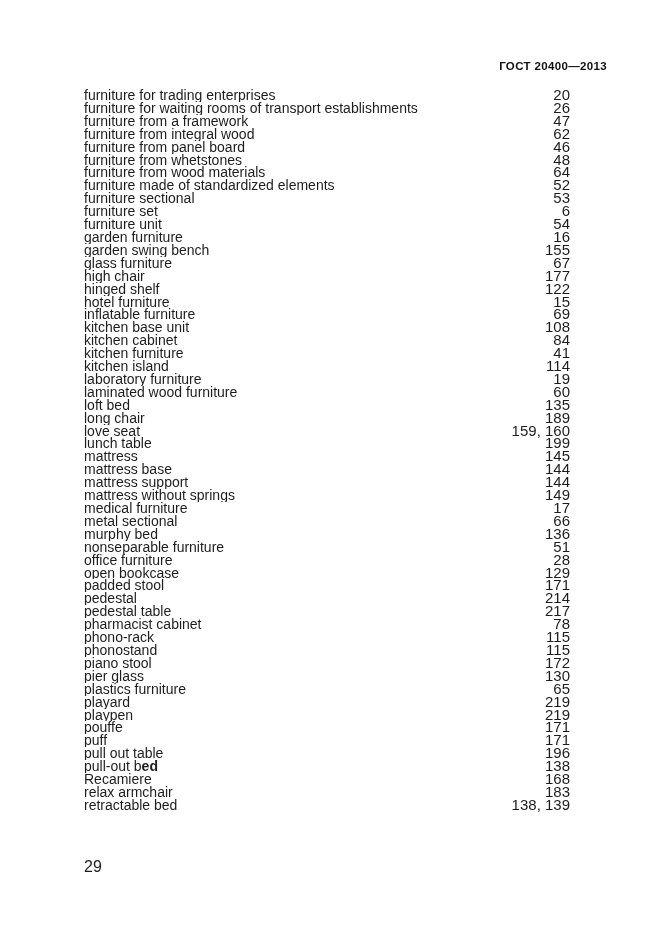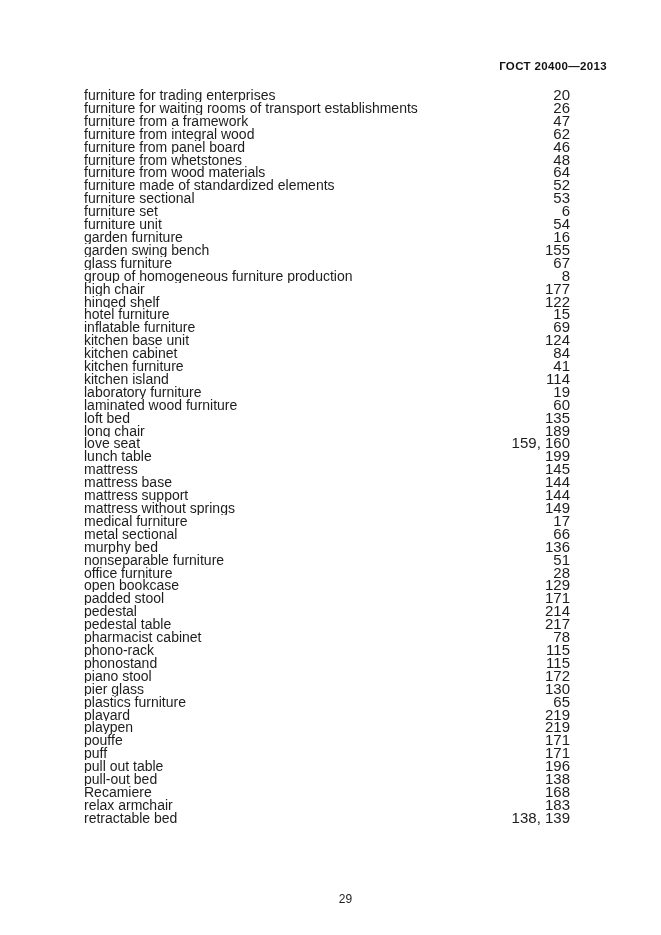--- a/index.html
+++ b/index.html
@@ -47,37 +47,37 @@
     white-space: nowrap;
   }
   .index-term {
     flex: 1 1 auto;
     font-size: 14px;
     color: #1d1d1d;
     overflow: hidden;
     text-overflow: clip;
   }
   .index-term .em {
-    font-weight: normal;
+    font-weight: bold;
   }
   .index-pages {
     flex: 0 0 auto;
     font-size: 15px;
     color: #1d1d1d;
     text-align: right;
     padding-left: 10px;
   }
   .page-footer {
     position: absolute;
     left: 62px;
     right: 76px;
-    top: 892px;
+    top: 858px;
     height: 16px;
-    text-align: center;
-    font-size: 12px;
+    text-align: left;
+    font-size: 16px;
     color: #1d1d1d;
   }
 </style>
 </head>
 <body>
 
 <div class="page">
 
   <div class="page-header">ГОСТ 20400—2013</div>
 
@@ -132,42 +132,38 @@
       </div>
       <div class="index-row">
         <span class="index-term">garden swing bench</span>
         <span class="index-pages">155</span>
       </div>
       <div class="index-row">
         <span class="index-term">glass furniture</span>
         <span class="index-pages">67</span>
       </div>
       <div class="index-row">
-        <span class="index-term">group of homogeneous furniture production</span>
-        <span class="index-pages">8</span>
-      </div>
-      <div class="index-row">
         <span class="index-term">high chair</span>
         <span class="index-pages">177</span>
       </div>
       <div class="index-row">
         <span class="index-term">hinged shelf</span>
         <span class="index-pages">122</span>
       </div>
       <div class="index-row">
         <span class="index-term">hotel furniture</span>
         <span class="index-pages">15</span>
       </div>
       <div class="index-row">
         <span class="index-term">inflatable furniture</span>
         <span class="index-pages">69</span>
       </div>
       <div class="index-row">
         <span class="index-term">kitchen base unit</span>
-        <span class="index-pages">124</span>
+        <span class="index-pages">108</span>
       </div>
       <div class="index-row">
         <span class="index-term">kitchen cabinet</span>
         <span class="index-pages">84</span>
       </div>
       <div class="index-row">
         <span class="index-term">kitchen furniture</span>
         <span class="index-pages">41</span>
       </div>
       <div class="index-row">

